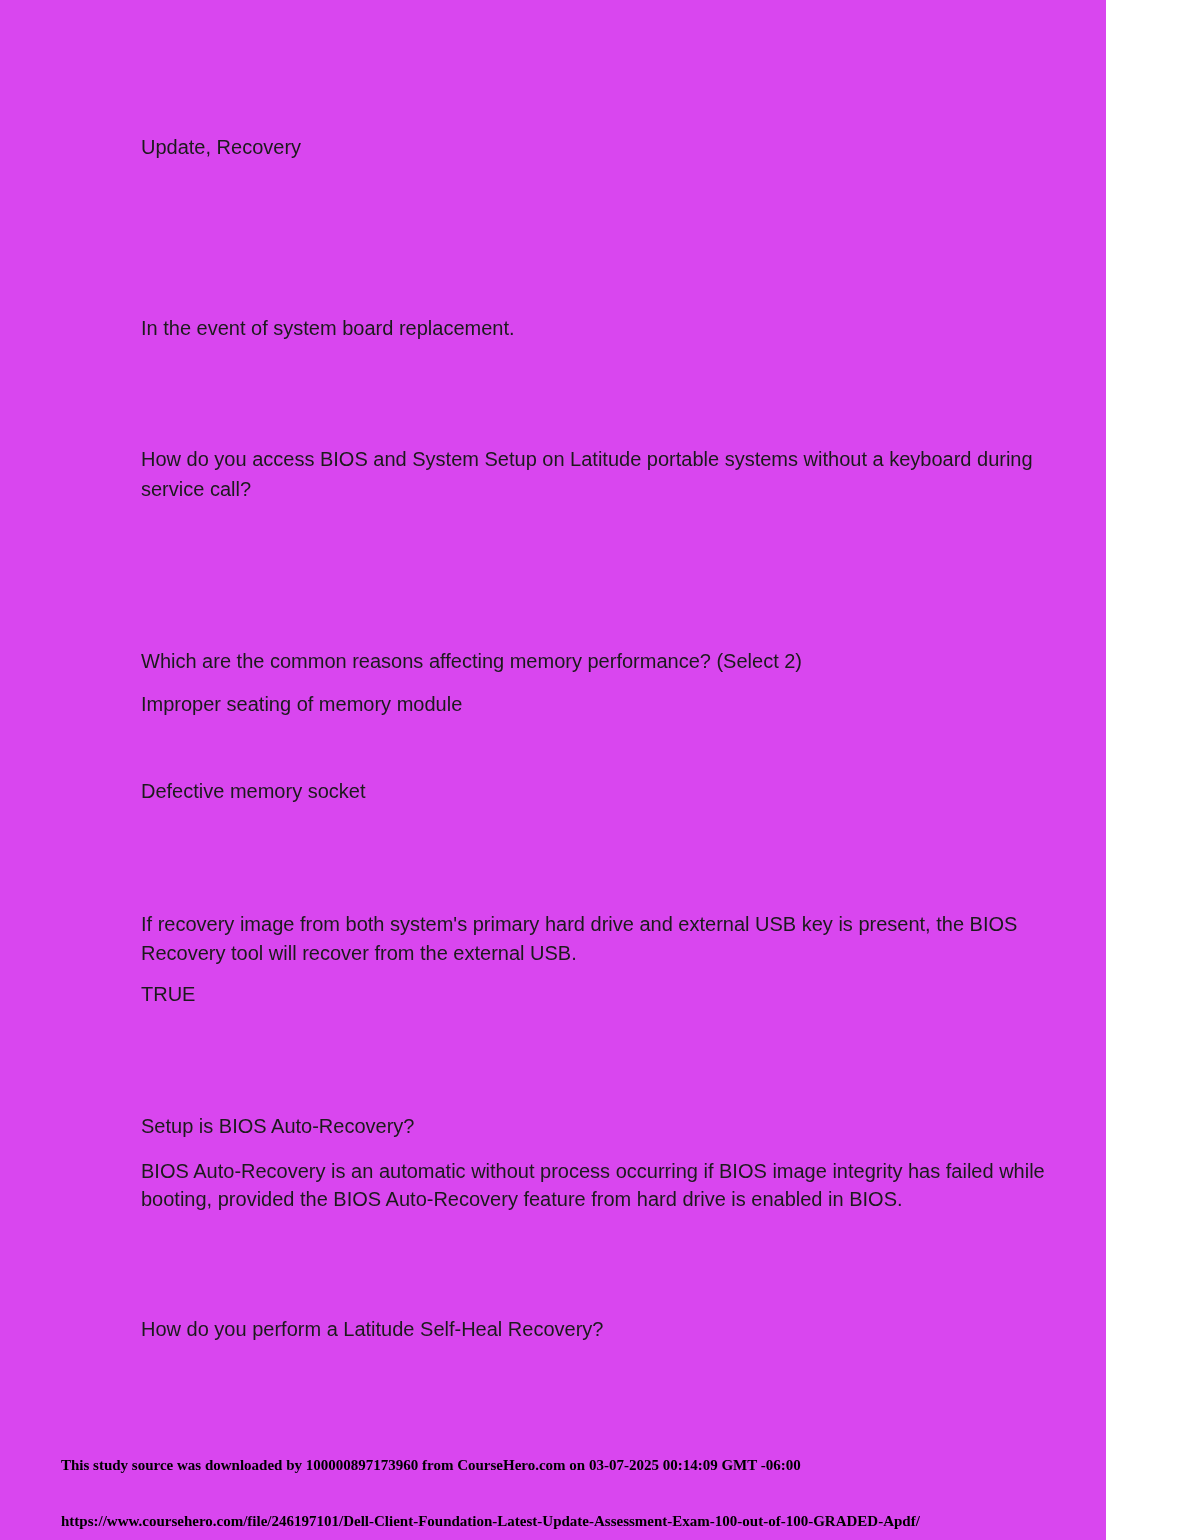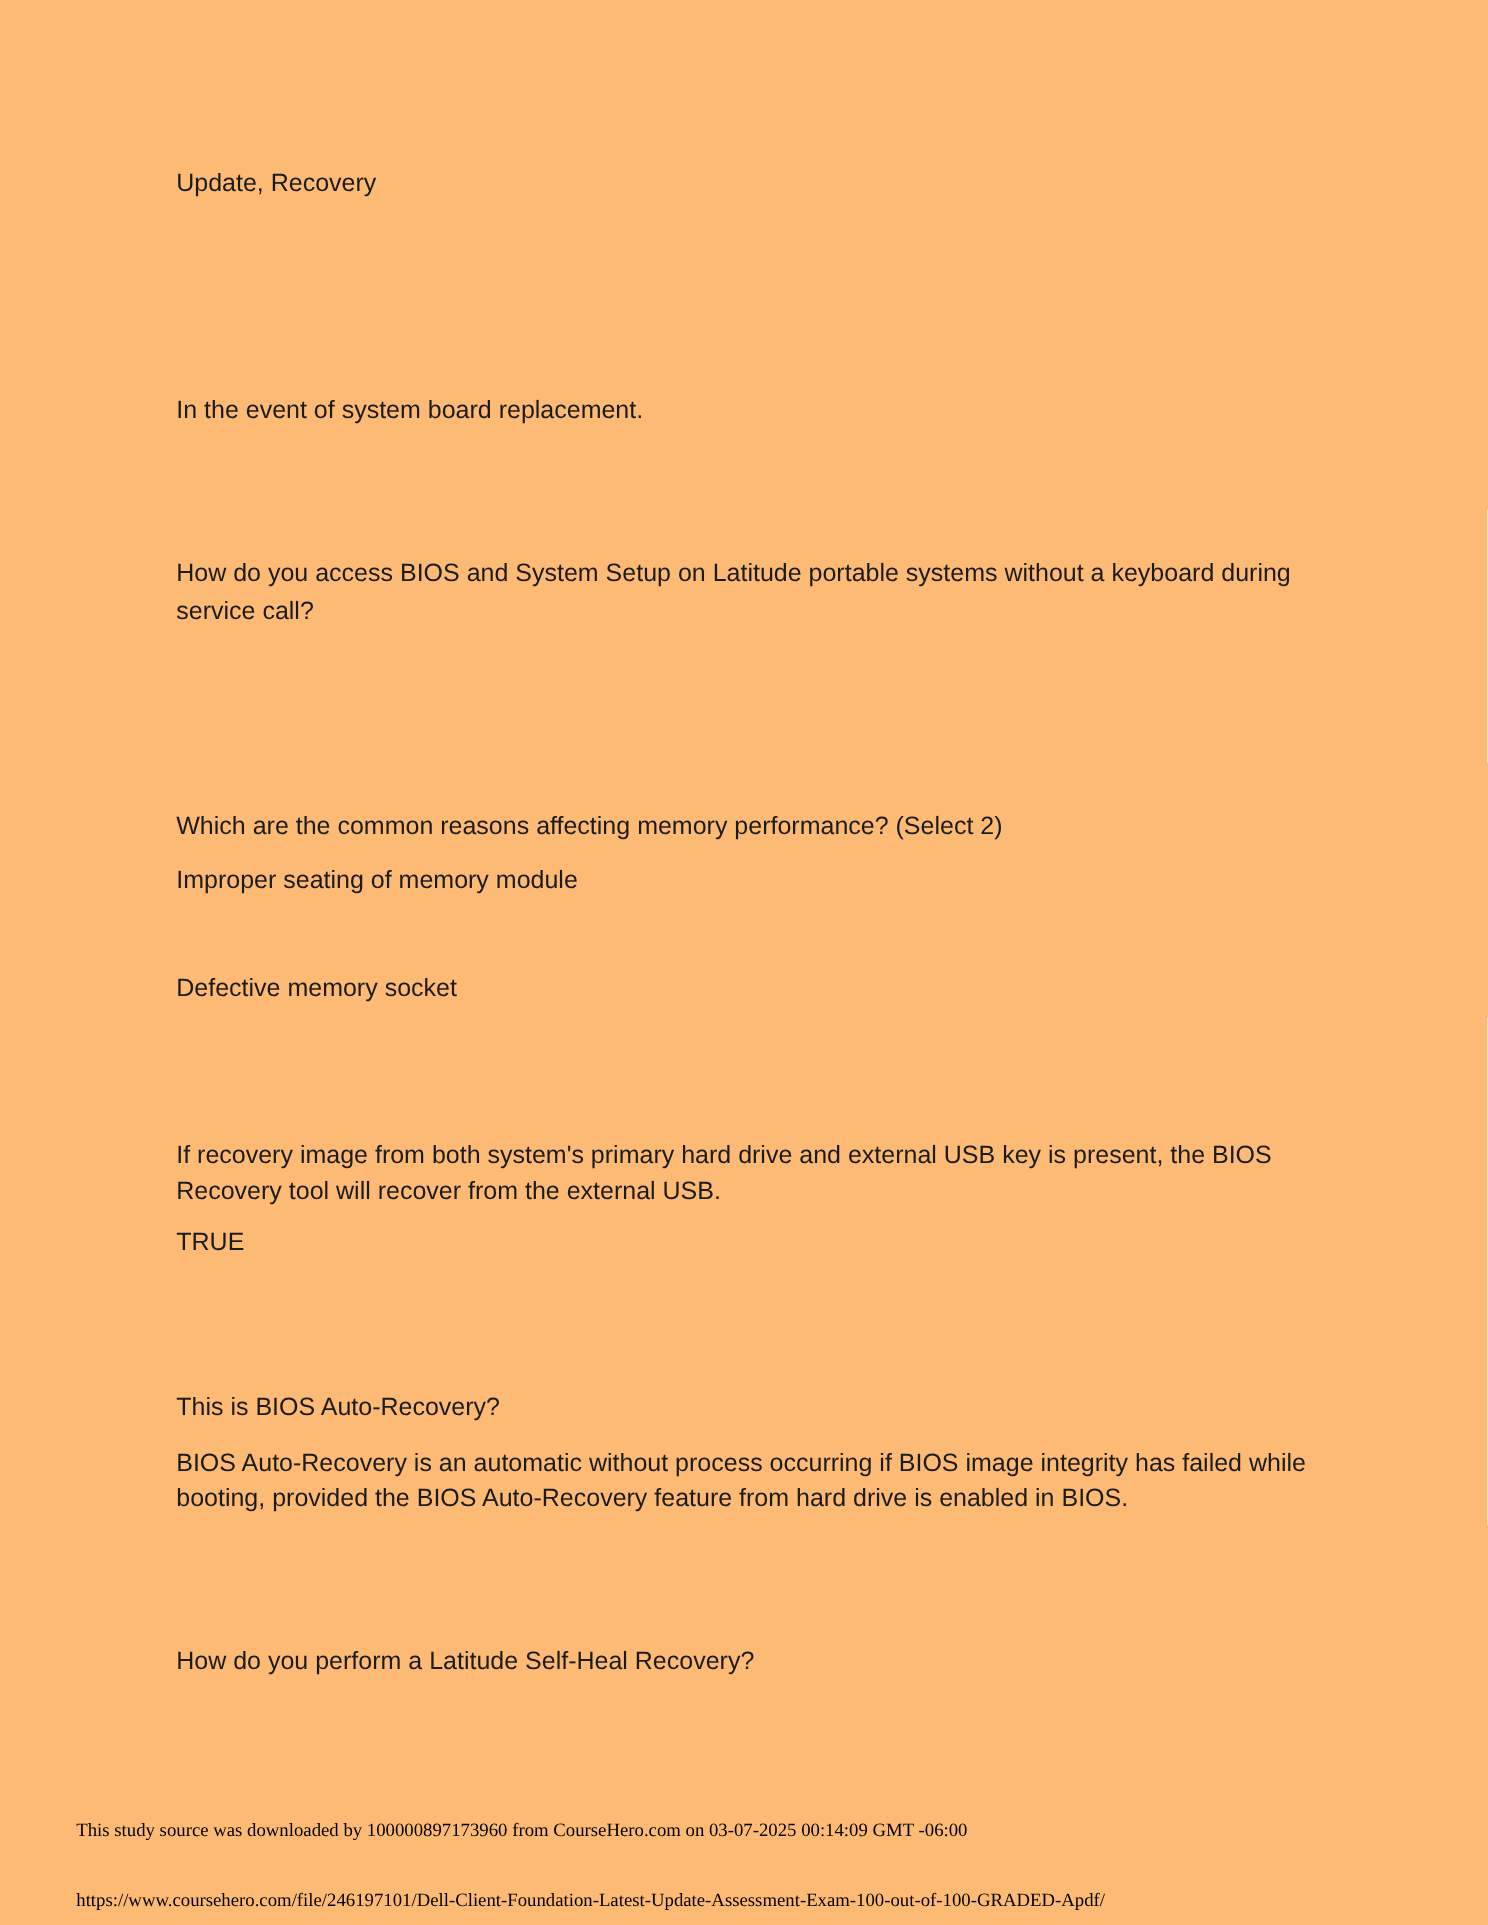--- a/index.html
+++ b/index.html
@@ -2,43 +2,44 @@
 <html><head>
 <meta charset="utf-8">
 <style>
   html, body {
     margin: 0;
     padding: 0;
     background: #ffffff;
   }
   .page {
     position: relative;
-    width: 1190px;
+    width: 1106px;
     height: 1540px;
-    background: #fdba74;
+    background: #d946ef;
     overflow: hidden;
     font-family: "Liberation Sans", sans-serif;
   }
   .bline {
     position: absolute;
     left: 141px;
     font-size: 20px;
     line-height: 30px;
     color: #1b1b1b;
     white-space: nowrap;
     letter-spacing: 0;
   }
   .fline {
     position: absolute;
     left: 61px;
     font-family: "Liberation Serif", serif;
     font-size: 15px;
     line-height: 20px;
     color: #000000;
     white-space: nowrap;
+    font-weight: bold;
   }
 </style>
 </head>
 <body>
 
 <div class="page">
 
   <div class="bline" style="top:132px">Update, Recovery</div>
 
   <div class="bline" style="top:444px">How do you access BIOS and System Setup on Latitude portable systems without a keyboard during</div>
@@ -47,21 +48,21 @@
   <div class="bline" style="top:474px">service call?</div>
 
   <div class="bline" style="top:646px">Which are the common reasons affecting memory performance? (Select 2)</div>
   <div class="bline" style="top:689px">Improper seating of memory module</div>
   <div class="bline" style="top:776px">Defective memory socket</div>
 
   <div class="bline" style="top:909px">If recovery image from both system's primary hard drive and external USB key is present, the BIOS</div>
   <div class="bline" style="top:938px">Recovery tool will recover from the external USB.</div>
   <div class="bline" style="top:979px">TRUE</div>
 
-  <div class="bline" style="top:1111px">This is BIOS Auto-Recovery?</div>
+  <div class="bline" style="top:1111px">Setup is BIOS Auto-Recovery?</div>
   <div class="bline" style="top:1156px">BIOS Auto-Recovery is an automatic without process occurring if BIOS image integrity has failed while</div>
   <div class="bline" style="top:1184px">booting, provided the BIOS Auto-Recovery feature from hard drive is enabled in BIOS.</div>
 
   <div class="bline" style="top:1314px">How do you perform a Latitude Self-Heal Recovery?</div>
 
   <div class="fline" style="top:1455px">This study source was downloaded by 100000897173960 from CourseHero.com on 03-07-2025 00:14:09 GMT -06:00</div>
   <div class="fline" style="top:1511px">https://www.coursehero.com/file/246197101/Dell-Client-Foundation-Latest-Update-Assessment-Exam-100-out-of-100-GRADED-Apdf/</div>
 
 </div>
 

